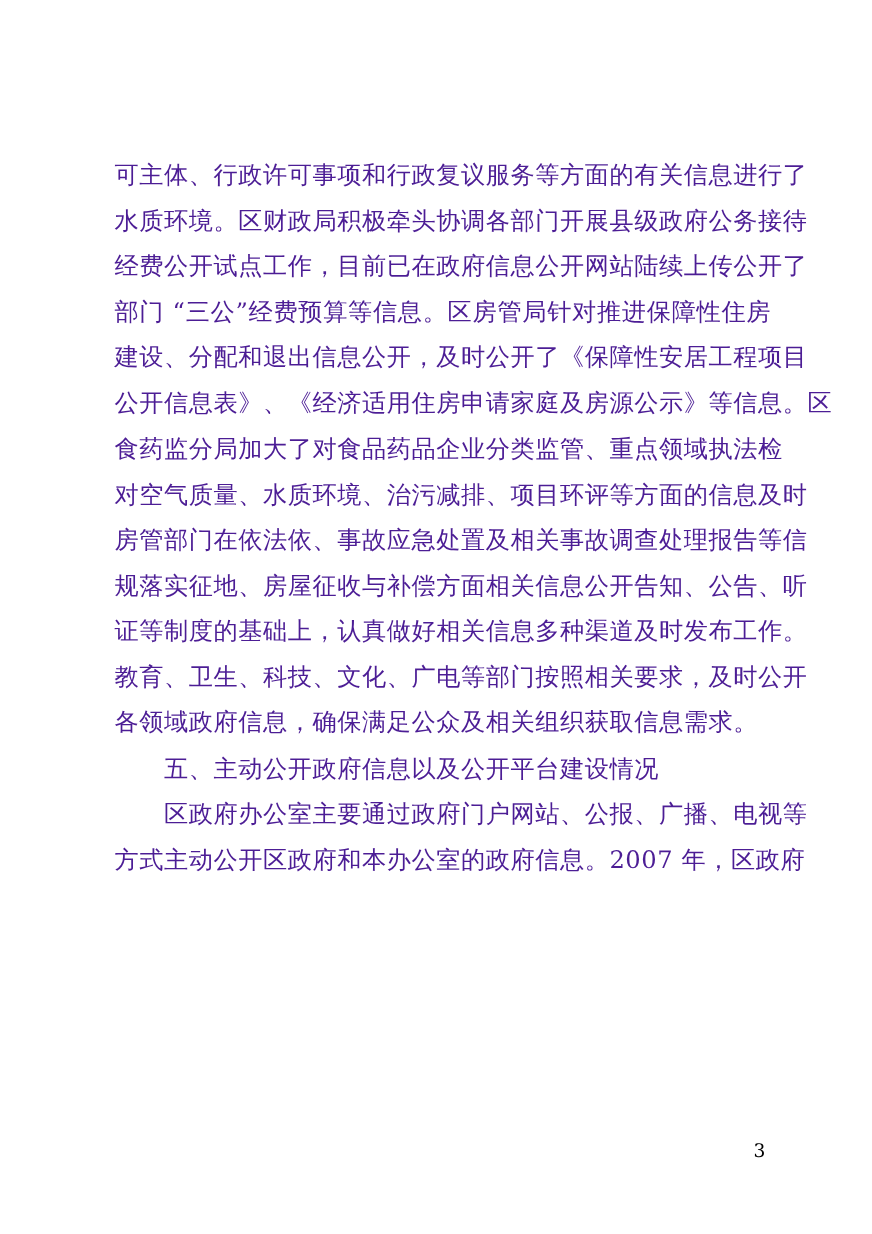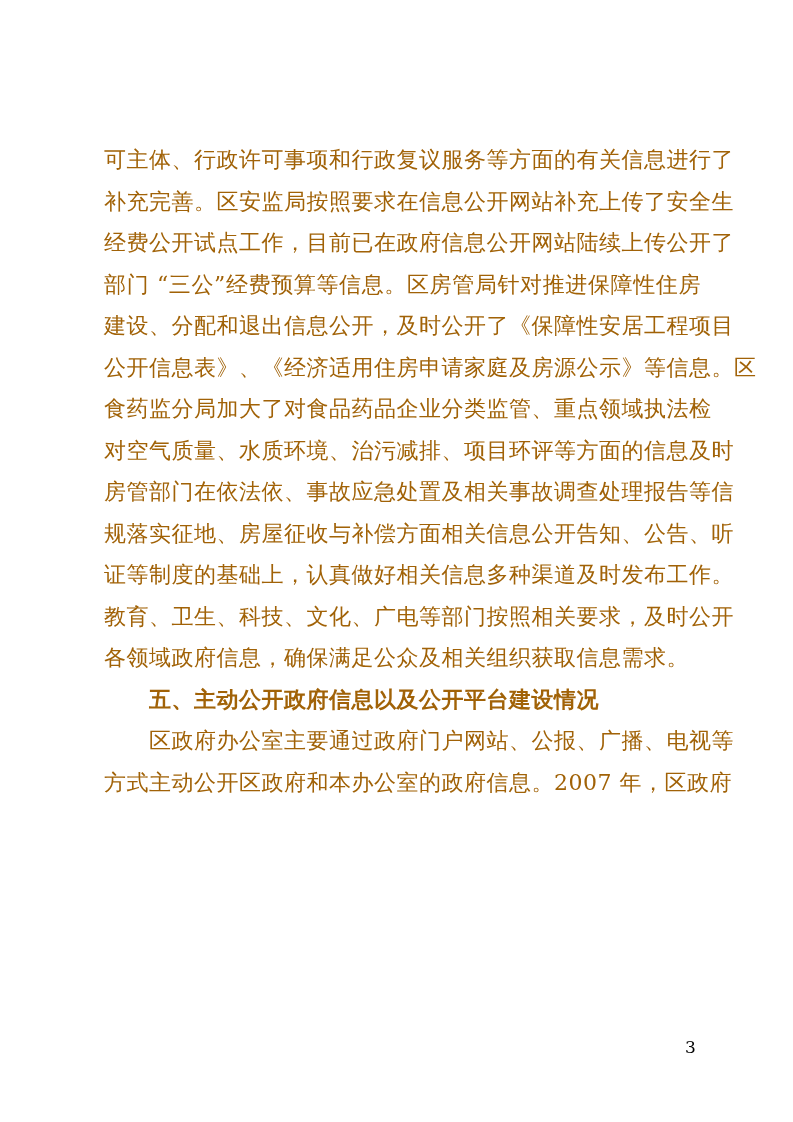--- a/index.html
+++ b/index.html
@@ -19,37 +19,37 @@
   .textblock {
     position: absolute;
     left: 104px;
     top: 139px;
     width: 597px;
   }
   .line {
     height: 41.5px;
     line-height: 41.5px;
     font-size: 22px;
-    color: #a16207;
+    color: #4c1d95;
     letter-spacing: 0.5px;
     text-align: justify;
     text-align-last: justify;
     white-space: nowrap;
     overflow: visible;
   }
   .line.para-end {
     text-align: center;
     text-align-last: left;
   }
   .line.indent {
     text-indent: 45px;
   }
   .line.heading {
     font-family: "DejaVu Sans", "Liberation Sans", sans-serif;
-    font-weight: 700;
+    font-weight: 400;
     text-align: right;
     text-align-last: left;
     text-indent: 45px;
   }
   .page-number {
     position: absolute;
     left: 648px;
     top: 1036px;
     width: 85px;
     text-align: center;
@@ -58,21 +58,21 @@
     font-family: "DejaVu Serif", "Liberation Serif", serif;
     color: #000000;
   }
 </style>
 </head>
 <body>
 
 <div class="page">
   <div class="textblock">
     <div class="line">可主体、行政许可事项和行政复议服务等方面的有关信息进行了</div>
-    <div class="line">补充完善。区安监局按照要求在信息公开网站补充上传了安全生</div>
+    <div class="line">水质环境。区财政局积极牵头协调各部门开展县级政府公务接待</div>
     <div class="line">经费公开试点工作，目前已在政府信息公开网站陆续上传公开了</div>
     <div class="line">部门 “三公”经费预算等信息。区房管局针对推进保障性住房</div>
     <div class="line">建设、分配和退出信息公开，及时公开了《保障性安居工程项目</div>
     <div class="line">公开信息表》、《经济适用住房申请家庭及房源公示》等信息。区</div>
     <div class="line">食药监分局加大了对食品药品企业分类监管、重点领域执法检</div>
     <div class="line">对空气质量、水质环境、治污减排、项目环评等方面的信息及时</div>
     <div class="line">房管部门在依法依、事故应急处置及相关事故调查处理报告等信</div>
     <div class="line">规落实征地、房屋征收与补偿方面相关信息公开告知、公告、听</div>
     <div class="line">证等制度的基础上，认真做好相关信息多种渠道及时发布工作。</div>
     <div class="line">教育、卫生、科技、文化、广电等部门按照相关要求，及时公开</div>

